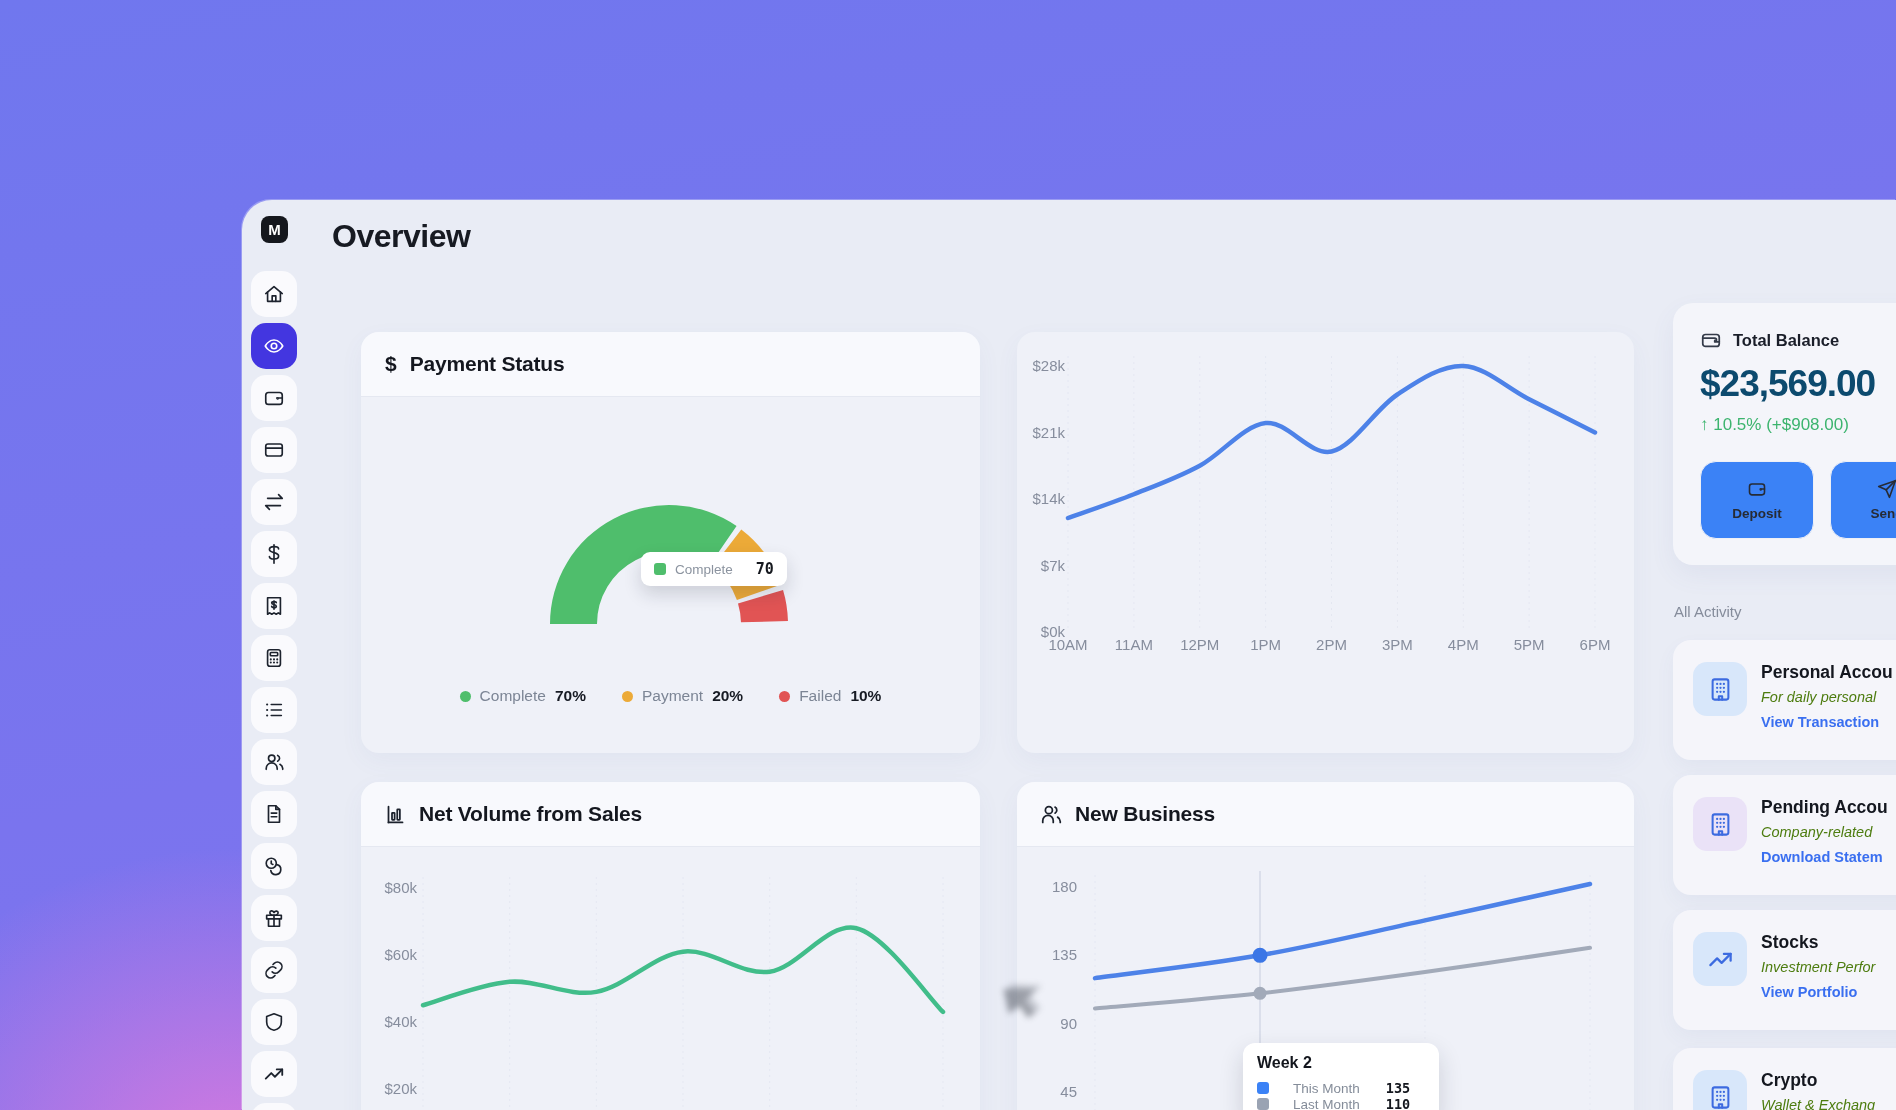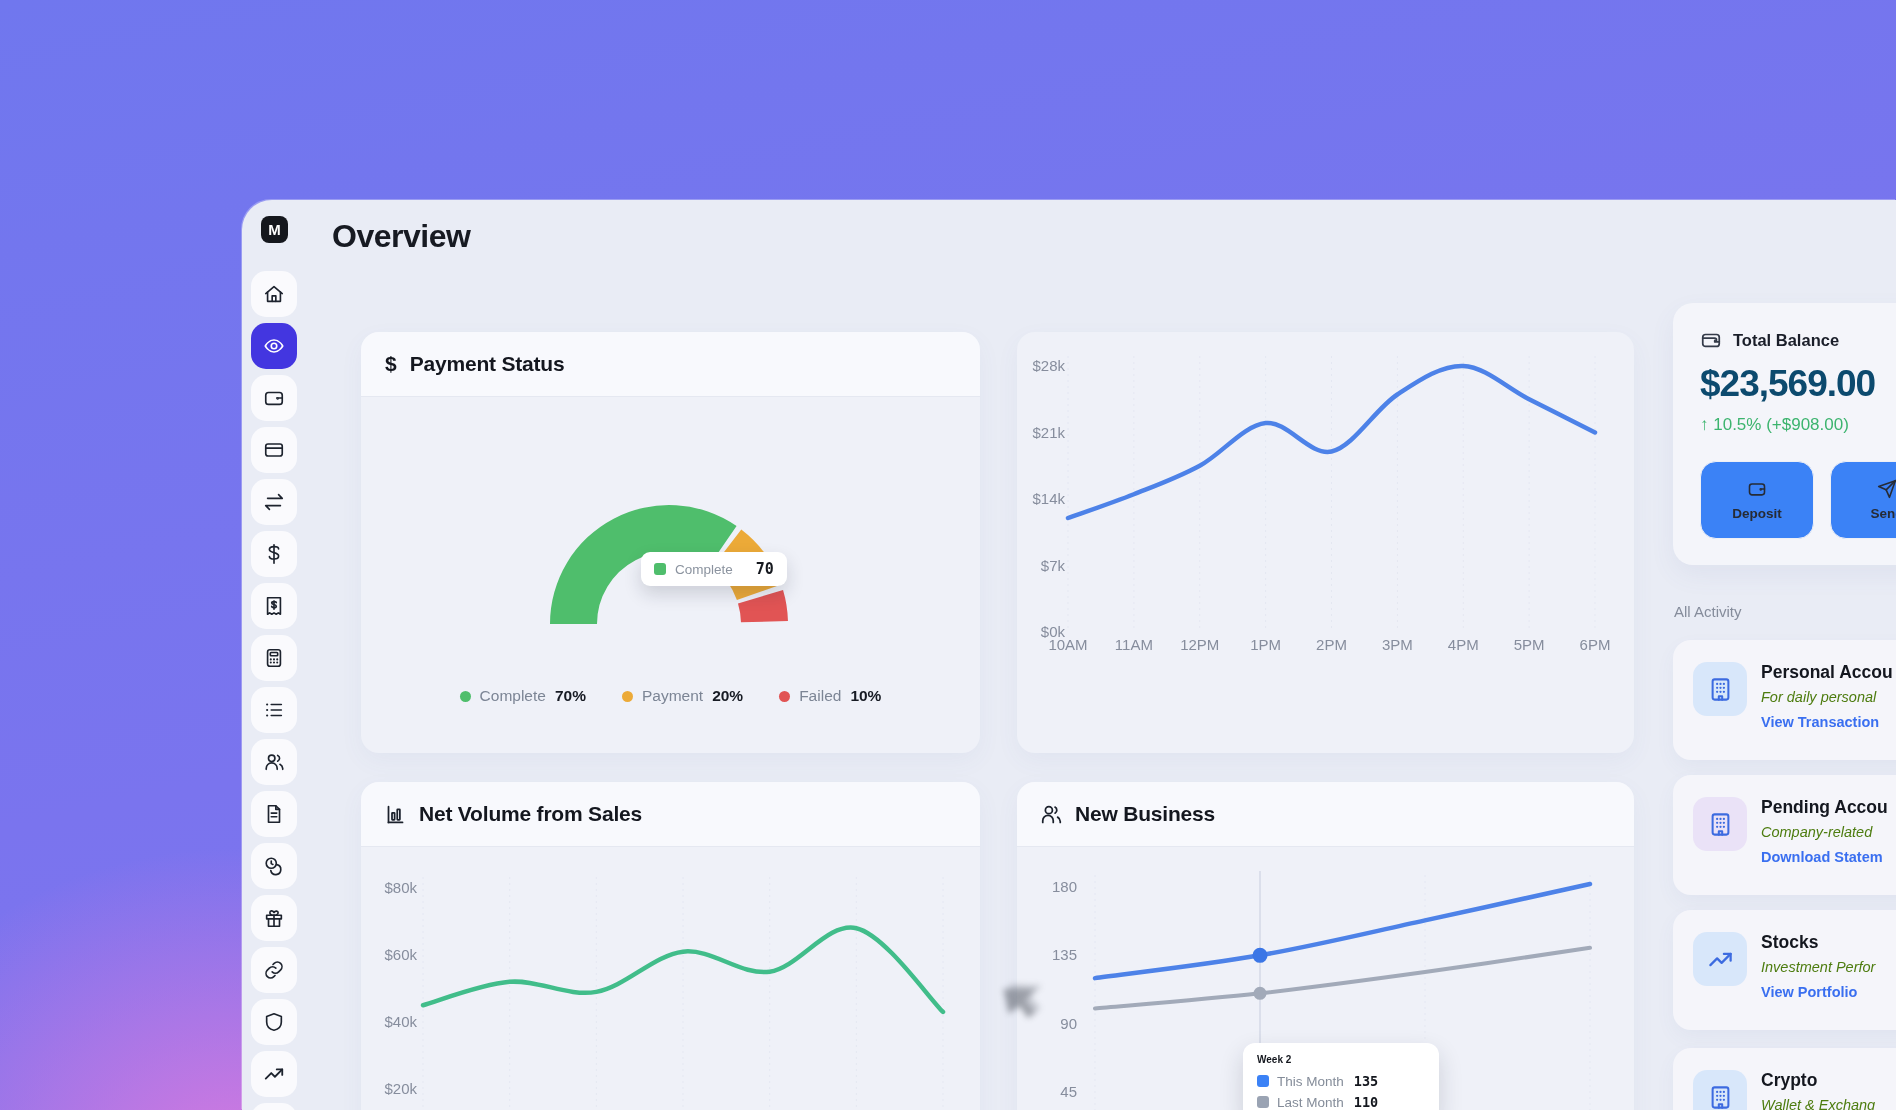--- a/index.html
+++ b/index.html
@@ -33,22 +33,22 @@
   .pl-item .dot{width:11px;height:11px;border-radius:50%;}
   .pl-item b{color:#171b24;font-weight:700;}
   
   .g-tip{position:absolute;left:280px;top:155px;height:34px;background:#ffffff;border-radius:9px;
     box-shadow:0 8px 18px rgba(25,30,50,0.16);display:flex;align-items:center;gap:9px;padding:0 13px;z-index:5;}
   .g-tip .sq{width:12px;height:12px;border-radius:3px;background:#4fbe6c;}
   .g-tip .lbl{font-size:13.5px;color:#8b939f;}
   .g-tip .val{font-size:15px;font-weight:700;color:#15181e;font-family:"DejaVu Sans Mono",monospace;margin-left:14px;}
   .nc-tip{position:absolute;left:226px;top:196px;width:168px;background:#ffffff;border-radius:12px;
     box-shadow:0 10px 24px rgba(25,30,50,0.16);padding:11px 14px 12px;z-index:5;}
-  .nc-tip .t{font-size:10px;font-weight:700;color:#13161d;margin-bottom:8px;}
-  .nc-row{display:flex;align-items:center;gap:8px;font-size:13.5px;color:#848c99;margin-top:5px;}
+  .nc-tip .t{font-size:16px;font-weight:700;color:#13161d;margin-bottom:8px;}
+  .nc-row{display:flex;align-items:center;gap:24px;font-size:13.5px;color:#848c99;}
   .nc-row .sq{width:12px;height:12px;border-radius:3px;}
   .nc-row b{color:#14171e;font-weight:700;font-family:"DejaVu Sans Mono",monospace;margin-left:2px;}
   
   .cursor-smudge{position:absolute;left:998px;top:975px;width:60px;height:48px;z-index:6;filter:blur(3px);opacity:0.55;}
   
   .tb-card{position:absolute;left:1673px;top:303px;width:400px;height:262px;background:#f4f5fa;border-radius:20px;
     box-shadow:0 10px 26px rgba(85,95,150,0.07);}
   .tb-head{position:absolute;left:27px;top:26px;display:flex;align-items:center;gap:11px;color:#343b49;}
   .tb-head svg{width:22px;height:22px;}
   .tb-head .t{font-size:16.5px;font-weight:600;color:#1a1e29;}

